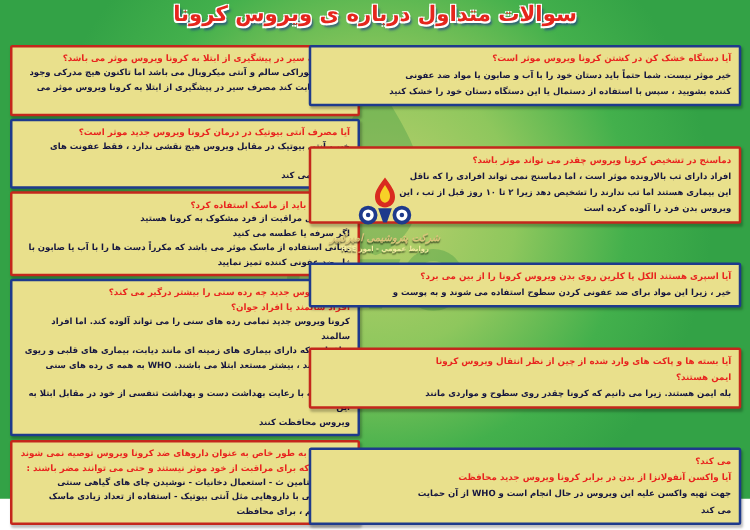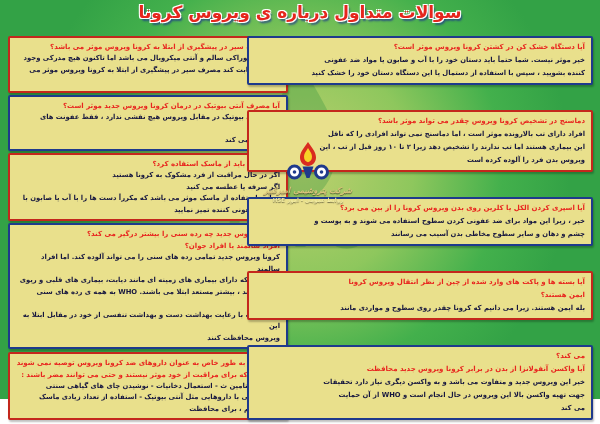--- a/index.html
+++ b/index.html
@@ -123,36 +123,34 @@
     </section>
 
     <section class="box b-red">
       <div class="q">دماسنج در تشخیص کرونا ویروس چقدر می تواند موثر باشد؟</div>
       <div class="a">افراد دارای تب بالارونده موثر است ، اما دماسنج نمی تواند افرادی را که ناقل</div>
       <div class="a">این بیماری هستند اما تب ندارند را تشخیص دهد زیرا ۲ تا ۱۰ روز قبل از تب ، این</div>
       <div class="a">ویروس بدن فرد را آلوده کرده است</div>
     </section>
 
     <section class="box b-blue">
-      <div class="q">آیا اسپری کردن الکل یا کلرین روی بدن ویروس کرونا را از بین می برد؟</div>
+      <div class="q">آیا اسپری هستند الکل یا کلرین روی بدن ویروس کرونا را از بین می برد؟</div>
       <div class="a">خیر ، زیرا این مواد برای ضد عفونی کردن سطوح استفاده می شوند و به پوست و</div>
-      <div class="a">چشم و دهان و سایر سطوح مخاطی بدن آسیب می رسانند</div>
     </section>
 
     <section class="box b-red">
       <div class="q">آیا بسته ها و پاکت های وارد شده از چین از نظر انتقال ویروس کرونا</div>
       <div class="q">ایمن هستند؟</div>
       <div class="a">بله ایمن هستند. زیرا می دانیم که کرونا چقدر روی سطوح و مواردی مانند</div>
     </section>
 
     <section class="box b-blue">
       <div class="q">می کند؟</div>
       <div class="q">آیا واکسن آنفولانزا از بدن در برابر کرونا ویروس جدید محافظت</div>
-      <div class="a">خیر این ویروس جدید و متفاوت می باشد و به واکسن دیگری نیاز دارد تحقیقات</div>
-      <div class="a">جهت تهیه واکسن بالا این ویروس در حال انجام است و WHO از آن حمایت</div>
+      <div class="a">جهت تهیه واکسن علیه این ویروس در حال انجام است و WHO از آن حمایت</div>
       <div class="a">می کند</div>
     </section>
 
   </div>
 
   <div class="logo">
     <svg class="logo-mark" viewBox="0 0 44 44" aria-hidden="true">
 
       <path d="M22 2 C27 9 30 12.5 30 17.5 C30 22.5 26.5 25.5 22 26 C17.5 25.5 14 22.5 14 17.5 C14 12.5 17 9 22 2 Z" fill="#d92b1f"></path>
       <path d="M22 8 C24.5 12 26 13.8 26 16.8 C26 20 24.2 21.8 22 22.2 C19.8 21.8 18 20 18 16.8 C18 13.8 19.5 12 22 8 Z" fill="#f7d127"></path>

